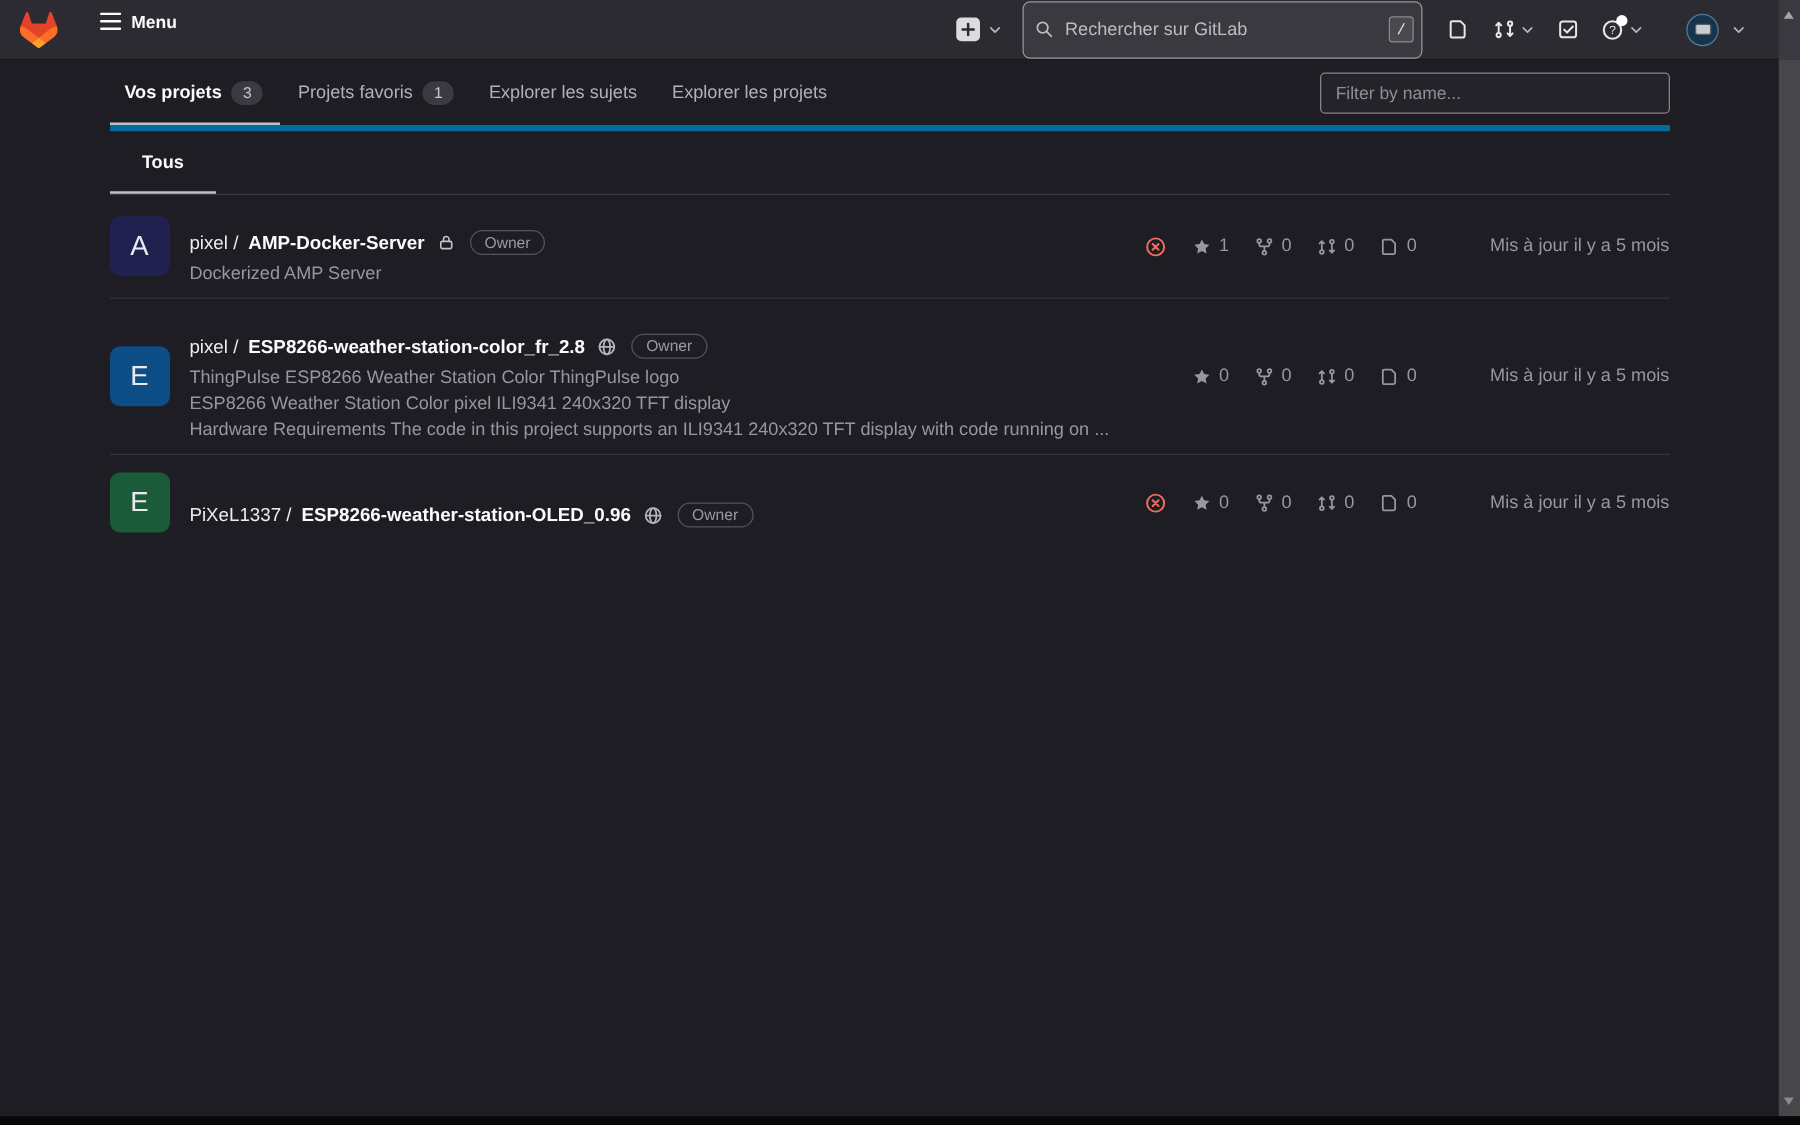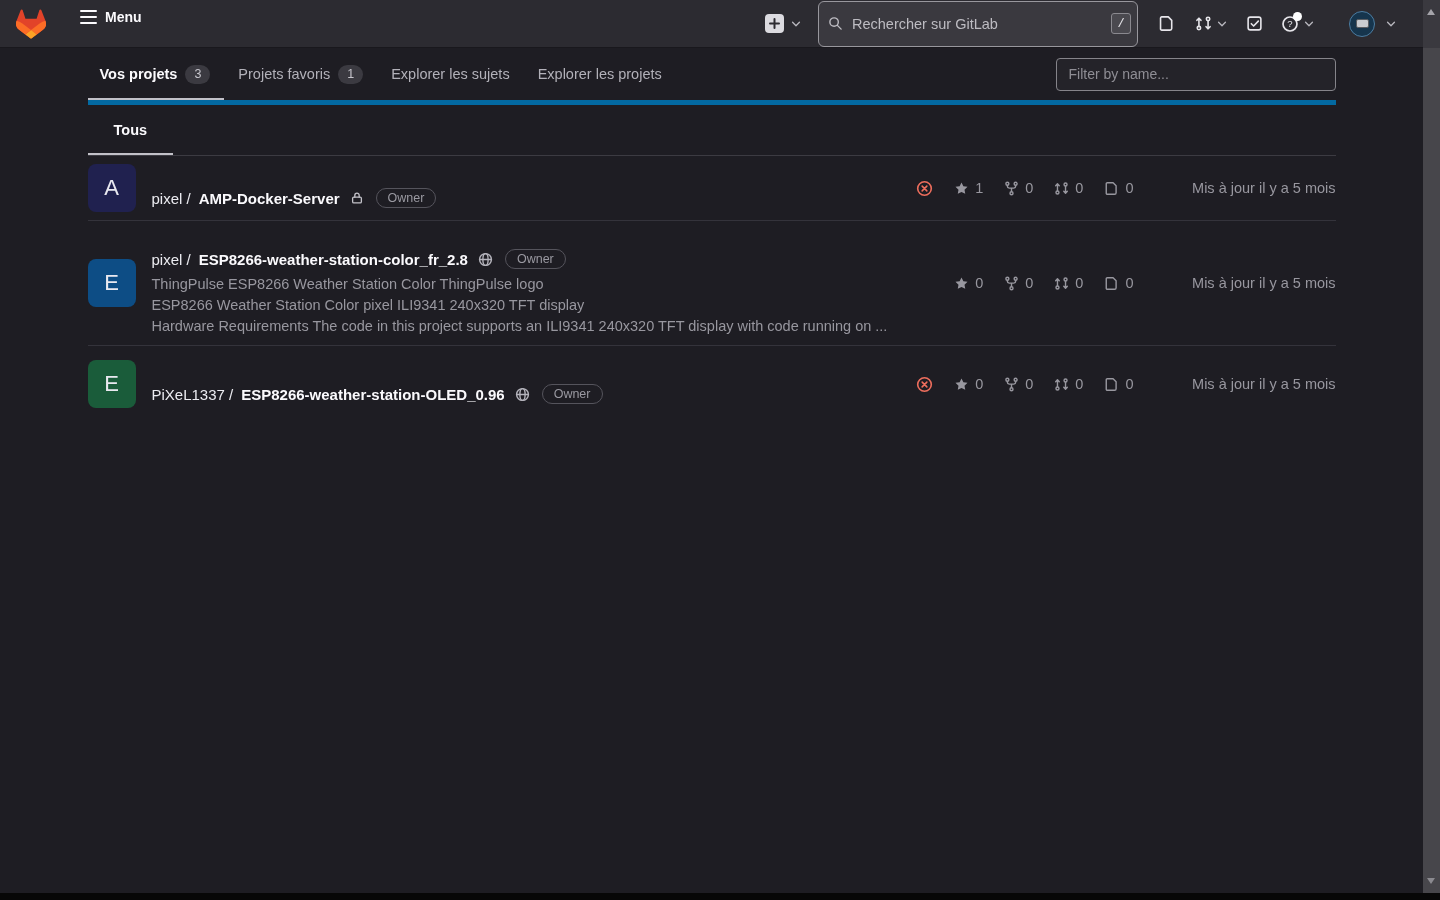--- a/index.html
+++ b/index.html
@@ -274,20 +274,21 @@
             <span class="ns">pixel /</span>
             <span class="pname">AMP-Docker-Server</span>
             <span class="vis-icon" style="color:#c3c2c9">
               <svg class="stroke" width="14" height="14" viewBox="0 0 16 16">
                   <rect x="3" y="7" width="10" height="6.6" rx="1.4"></rect>
                   <path d="M5.5 7V5a2.5 2.5 0 0 1 5 0v2"></path>
                 </svg>
             </span>
             <span class="owner-badge">Owner</span>
           </div>
+          <div class="desc">Dockerized AMP Server</div>
         </div>
         <div class="proj-stats">
           <span class="pipeline-slot" style="color:#ee6e5d">
             <svg class="stroke" width="17" height="17" viewBox="0 0 16 16">
                 <circle cx="8" cy="8" r="6.4"></circle>
                 <path d="M5.8 5.8l4.4 4.4M10.2 5.8l-4.4 4.4"></path>
               </svg>
           </span>
           <span class="stat">
             <svg width="15" height="15" viewBox="0 0 16 16" fill="#98979f">

